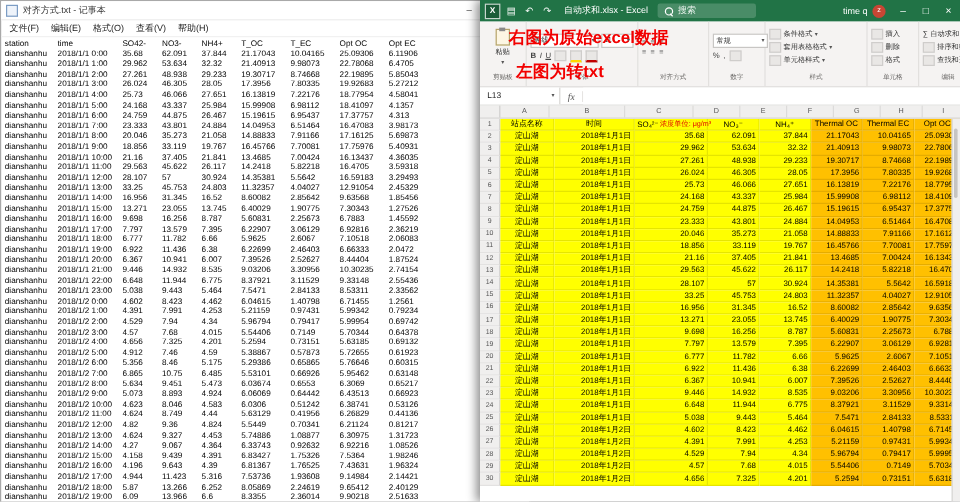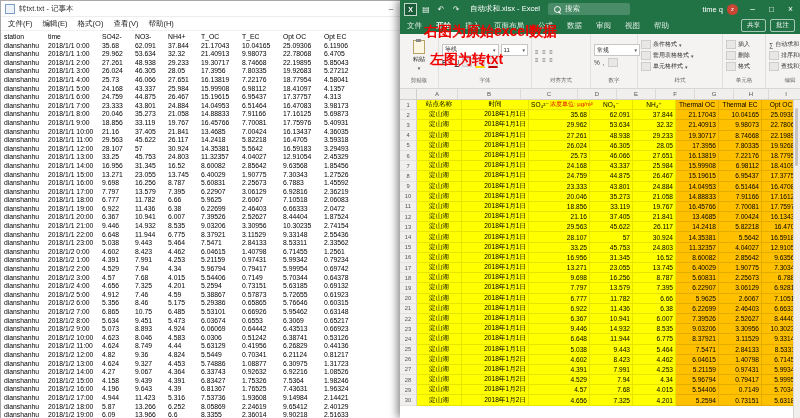--- a/index.html
+++ b/index.html
@@ -100,21 +100,21 @@
   .anno{position:absolute;z-index:10;color:#f20000;font-weight:bold;font-size:14px;white-space:nowrap;}
   #anno1{left:424px;top:23px;}
   #anno2{left:430px;top:51px;}
 </style>
 </head>
 <body>
 
 <section id="notepad">
   <div class="np-title">
     <span class="np-app-icon"></span>
-    <span>转txt.txt - 记事本</span>
+    <span>对齐方式.txt - 记事本</span>
     <span class="np-controls">
       <span>–</span>
       <span>□</span>
       <span>×</span>
     </span>
   </div>
   <div class="np-menu">
       <span>文件(F)</span>
       <span>编辑(E)</span>
       <span>格式(O)</span>
@@ -635,36 +635,20 @@
       <span>time q</span>
       <span class="avatar">z</span>
     </span>
     <span class="xl-win">
       <span>–</span>
       <span>□</span>
       <span>×</span>
     </span>
   </div>
 
-  <div class="xl-tabs">
-
-  <span class="xl-tab">文件</span>
-      <span class="xl-tab active">开始</span>
-      <span class="xl-tab">插入</span>
-      <span class="xl-tab">页面布局</span>
-      <span class="xl-tab">公式</span>
-      <span class="xl-tab">数据</span>
-      <span class="xl-tab">审阅</span>
-      <span class="xl-tab">视图</span>
-      <span class="xl-tab">帮助</span>
-      <span class="xl-tabs-right">
-        <span class="xl-pill">共享</span>
-        <span class="xl-pill">批注</span>
-      </span>
-    </div>
 
   <div class="xl-ribbon">
     <div class="rb-group g-clip">
       <div class="rb-body">
         <div class="paste-btn">
           <span class="clip-ic"></span>
           <span>粘贴</span>
           <span class="dd">▾</span>
         </div>
       </div>
@@ -773,20 +757,28 @@
         </div>
         <div class="sty-row">
           <span class="mini"></span>
           <span>查找和选择</span>
         </div>
       </div>
       <div class="rb-label">编辑</div>
     </div>
   </div>
 
+  <div class="xl-formula">
+    <div class="name-box">
+      <span>L13</span>
+      <span class="dd">▾</span>
+    </div>
+    <div class="fx">fx</div>
+    <div class="fbar-input"></div>
+  </div>
 
   <div class="xl-colhdr">
     <span class="corner"></span>
 
   <span class="colh" style="width: 40px;">A</span>
       <span class="colh" style="width: 62px;">B</span>
       <span class="colh" style="width: 56px;">C</span>
       <span class="colh" style="width: 38px;">D</span>
       <span class="colh" style="width: 38px;">E</span>
       <span class="colh" style="width: 38px;">F</span>

